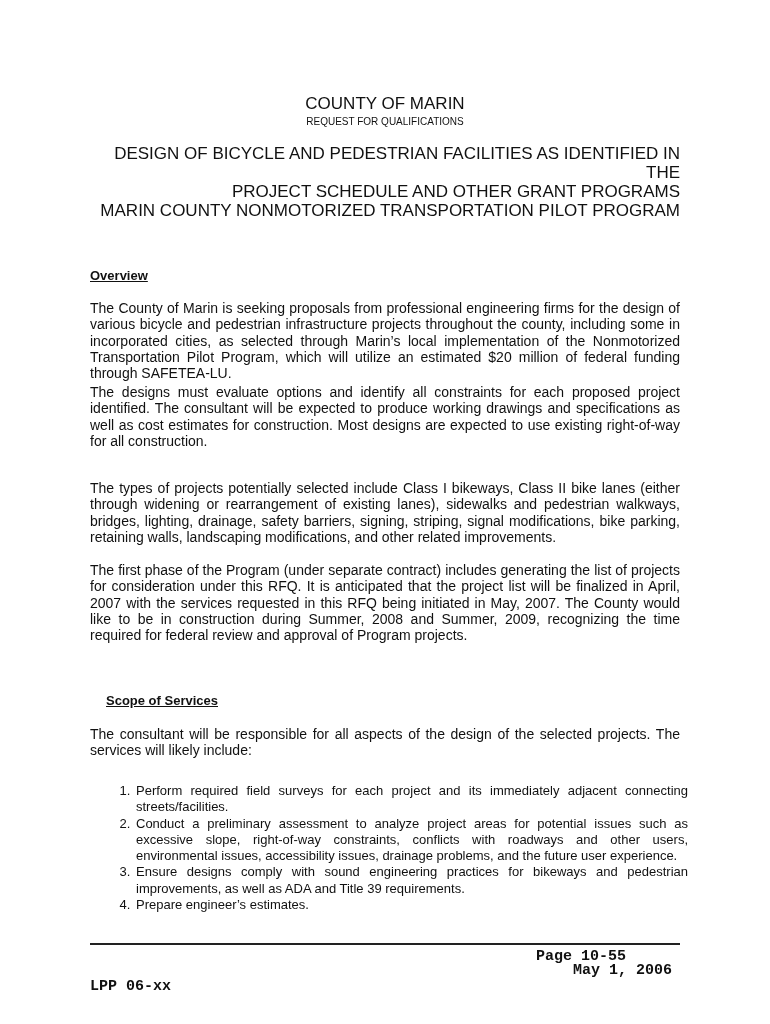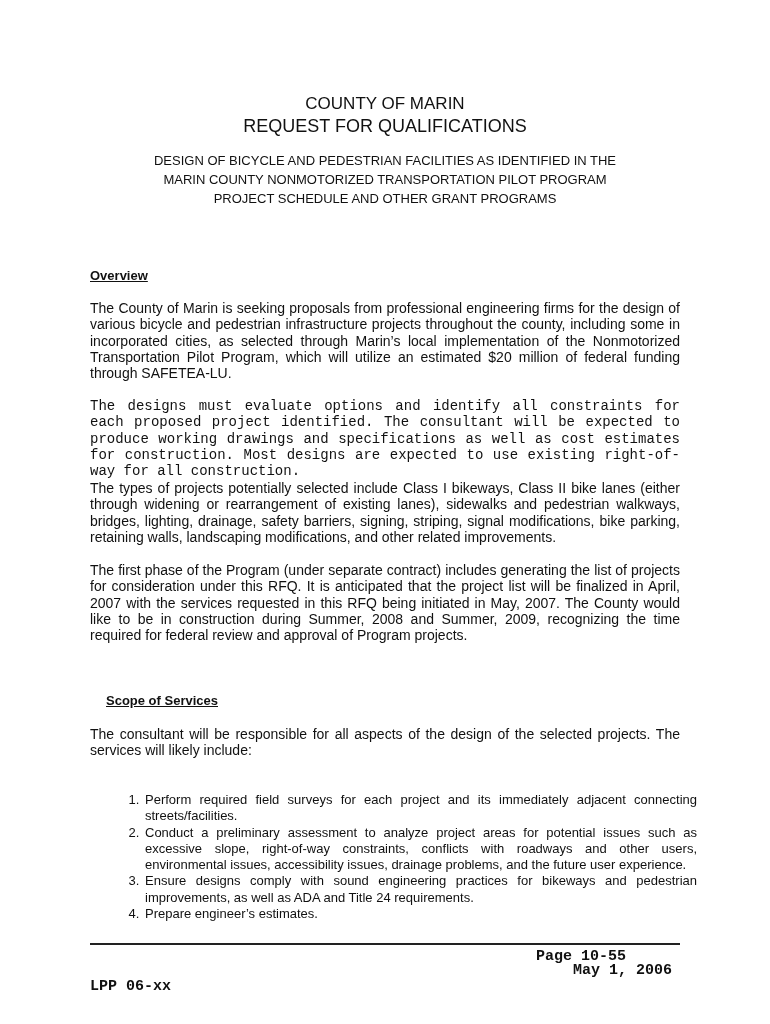--- a/index.html
+++ b/index.html
@@ -1,58 +1,58 @@
 <!DOCTYPE html>
 <html><head>
 <meta charset="utf-8">
 <style>
   html, body { margin: 0; padding: 0; background: #ffffff; }
   body { width: 770px; height: 1024px; position: relative; overflow: hidden; font-family: "Liberation Sans", sans-serif; color: #111; }
   .page { position: absolute; left: 0; top: 0; width: 716px; height: 1024px; }
   .center { position: absolute; left: 90px; width: 590px; text-align: center; }
   .t1 { top: 94px; font-size: 17px; }
-  .t2 { top: 116px; font-size: 18px; }
-  .t3 { top: 151px; font-size: 13px; line-height: 19px; }
+  .t2 { top: 116px; font-size: 10px; }
+  .t3 { top: 144px; font-size: 17px; line-height: 19px; text-align: right; }
   .t4 { top: 220px; font-size: 13px; line-height: 18px; }
   .block { position: absolute; left: 90px; width: 590px; font-size: 14px; line-height: 16.3px; text-align: justify; }
   .heading { position: absolute; left: 90px; font-size: 13px; font-weight: bold; text-decoration: underline; }
   .p-last { text-align-last: left; }
-  ol { position: absolute; left: 90px; width: 590px; margin: 17px; padding: 0 0 0 36px; box-sizing: border-box; font-size: 13px; line-height: 16.3px; text-align: justify; }
+  ol { position: absolute; left: 90px; width: 590px; margin: 8px; padding: 0 0 0 36px; box-sizing: border-box; font-size: 13px; line-height: 16.3px; text-align: justify; }
   ol li { padding-left: 2px; }
   .rule { position: absolute; left: 90px; top: 943px; width: 590px; height: 2px; background: #222; }
   .footer { position: absolute; font-family: Liberation Mono, monospace; font-weight: bold; font-size: 15px; text-align: right; }
 </style>
 </head>
 <body>
 
 <div class="page">
 
   <div class="center t1">COUNTY OF MARIN</div>
   <div class="center t2">REQUEST FOR QUALIFICATIONS</div>
   <div class="center t3">
     <div>DESIGN OF BICYCLE AND PEDESTRIAN FACILITIES AS IDENTIFIED IN THE</div>
+    <div>PROJECT SCHEDULE AND OTHER GRANT PROGRAMS</div>
     <div>MARIN COUNTY NONMOTORIZED TRANSPORTATION PILOT PROGRAM</div>
-    <div>PROJECT SCHEDULE AND OTHER GRANT PROGRAMS</div>
   </div>
 
   <div class="heading" style="top:268px;">Overview</div>
 
   <div class="block p-last" style="top:300px;">The County of Marin is seeking proposals from professional engineering firms for the design of various bicycle and pedestrian infrastructure projects throughout the county, including some in incorporated cities, as selected through Marin’s local implementation of the Nonmotorized Transportation Pilot Program, which will utilize an estimated $20 million of federal funding through SAFETEA-LU.</div>
-  <div class="block p-last" style="top:398px;font-family:Liberation Mono, monospace;">The designs must evaluate options and identify all constraints for each proposed project identified.  The consultant will be expected to produce working drawings and specifications as well as cost estimates for construction.  Most designs are expected to use existing right-of-way for all construction.</div>
+  <div class="block p-last" style="top:384px;">The designs must evaluate options and identify all constraints for each proposed project identified.  The consultant will be expected to produce working drawings and specifications as well as cost estimates for construction.  Most designs are expected to use existing right-of-way for all construction.</div>
   <div class="block p-last" style="top:480px;">The types of projects potentially selected include Class I bikeways, Class II bike lanes (either through widening or rearrangement of existing lanes), sidewalks and pedestrian walkways, bridges, lighting, drainage, safety barriers, signing, striping, signal modifications, bike parking, retaining walls, landscaping modifications, and other related improvements.</div>
   <div class="block p-last" style="top:562px;">The first phase of the Program (under separate contract) includes generating the list of projects for consideration under this RFQ.  It is anticipated that the project list will be finalized in April, 2007 with the services requested in this RFQ being initiated in May, 2007.  The County would like to be in construction during Summer, 2008 and Summer, 2009, recognizing the time required for federal review and approval of Program projects.</div>
 
   <div class="heading" style="top:693px;margin-left:16px;">Scope of Services</div>
 
   <div class="block p-last" style="top:726px;">The consultant will be responsible for all aspects of the design of the selected projects.  The services will likely include:</div>
 
   <ol style="top:775px;">
     <li class="p-last">Perform required field surveys for each project and its immediately adjacent connecting streets/facilities.</li>
     <li class="p-last">Conduct a preliminary assessment to analyze project areas for potential issues such as excessive slope, right-of-way constraints, conflicts with roadways and other users, environmental issues, accessibility issues, drainage problems, and the future user experience.</li>
-    <li class="p-last">Ensure designs comply with sound engineering practices for bikeways and pedestrian improvements, as well as ADA and Title 24 requirements.</li>
+    <li class="p-last">Ensure designs comply with sound engineering practices for bikeways and pedestrian improvements, as well as ADA and Title 39 requirements.</li>
     <li class="p-last">Prepare engineer’s estimates.</li>
   </ol>
 
   <div class="rule"></div>
   <div class="footer" style="left:90px; top:978px;">LPP 06-xx</div>
   <div class="footer" style="right:90px; top:948px;">Page 10-55</div>
   <div class="footer" style="right:44px; top:962px;">May 1, 2006</div>
 
 </div>
 

